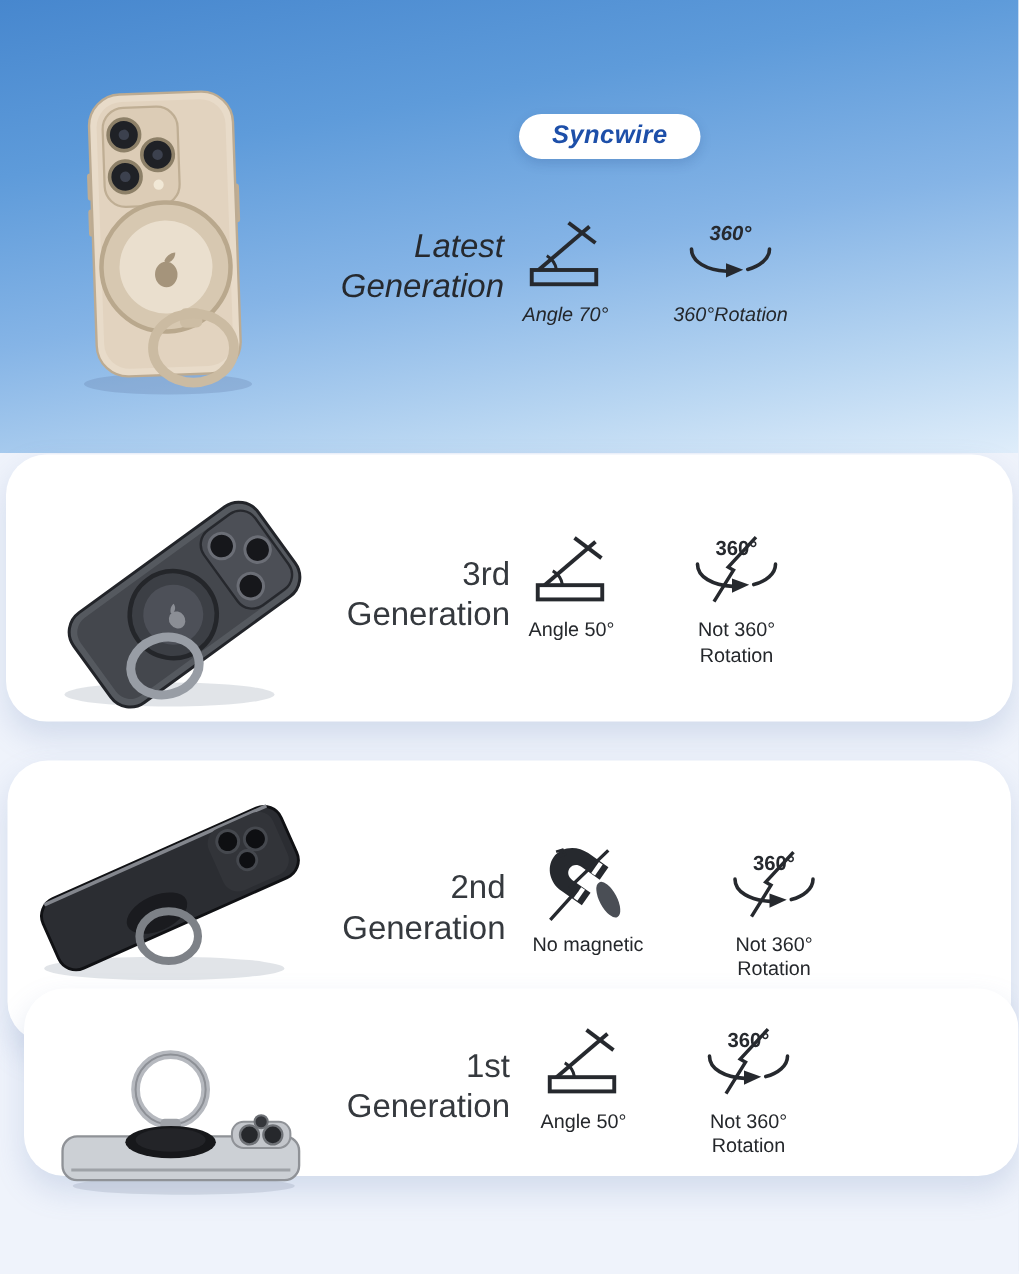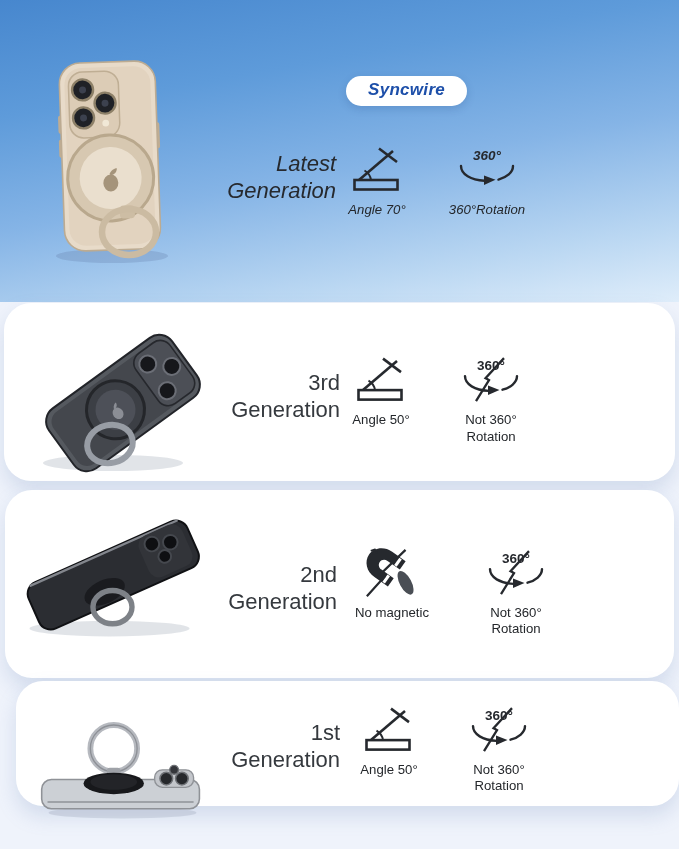--- a/index.html
+++ b/index.html
@@ -48,22 +48,22 @@
   .feat-label{margin-top:4px;text-align:center;font-size:13.2px;line-height:1.28;color:#24272b;}
   .feat-label span{display:block;}
   .feat-label span:empty{display:none;}
   .rot-txt{font-size:13.5px;font-weight:700;fill:#26292e;font-family:"Liberation Sans",sans-serif;}
   
   .card{
     position:absolute;background:#ffffff;border-radius:27px;
     box-shadow:0 10px 20px rgba(110,135,185,.22);
   }
   .card1{left:4px;right:4px;top:303px;height:178px;}
-  .card2{left:5px;right:5px;top:490px;height:188px;}
-  .card3{left:16px;right:0;top:659px;height:125px;margin-top:22px;}
+  .card2{left:5px;right:5px;top:507px;height:188px;}
+  .card3{left:16px;right:0;top:659px;height:125px;}
   .card .gen-title{top:52%;transform:translateY(-50%);}
   .card .features{top:54%;transform:translateY(-50%);}
   .card2 .features,.card2 .gen-title{left:154px;}
   .card3 .features,.card3 .gen-title{left:146px;}
   .card2 .features,.card3 .features{left:326px;}
   .phone{position:absolute;}
   .phone svg{display:block;}
   .hero-phone{left:34px;top:54px;}
   .p3{left:14px;top:22px;}
   .p2{left:4px;top:6px;}

